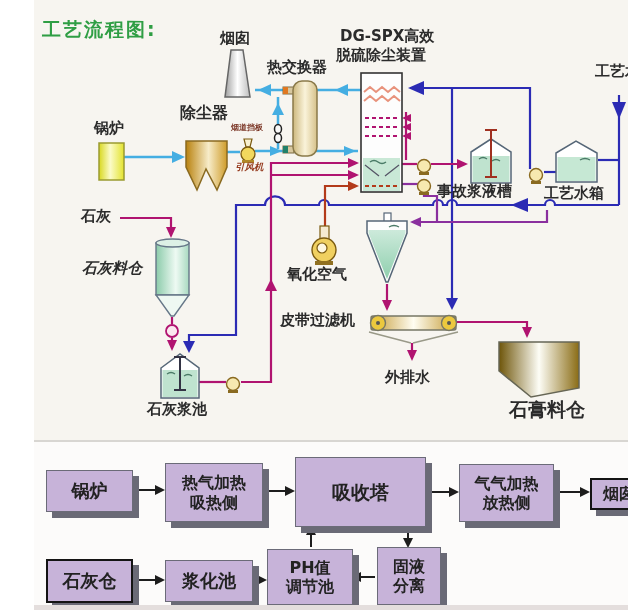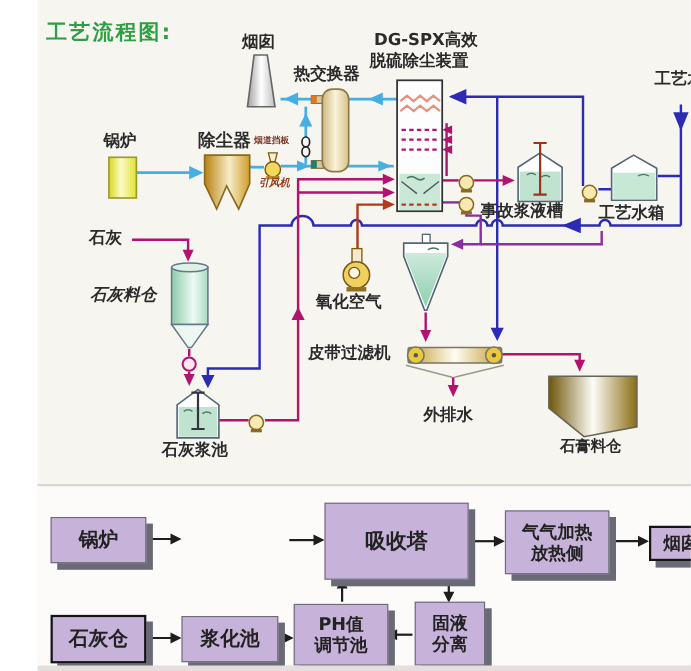--- a/index.html
+++ b/index.html
@@ -264,32 +264,32 @@
       <polygon points="465,342 545,342 545,388 497,397 465,371" fill="url(#gypG)" stroke="#665" stroke-width="1.5"></polygon>
     </svg>
 
     <div class="lbl green" style="left:8px;top:19px;font-size:19px;">工艺流程图:</div>
     <div class="lbl" style="left:186px;top:30px;font-size:15px;">烟囱</div>
     <div class="lbl" style="left:233px;top:59px;font-size:15px;">热交换器</div>
     <div class="lbl" style="left:306px;top:28px;font-size:15px;">DG-SPX高效</div>
     <div class="lbl" style="left:302px;top:47px;font-size:15px;">脱硫除尘装置</div>
     <div class="lbl" style="left:561px;top:63px;font-size:15px;">工艺水</div>
     <div class="lbl" style="left:60px;top:120px;font-size:15px;">锅炉</div>
-    <div class="lbl" style="left:146px;top:119px;font-size:16px;">除尘器</div>
+    <div class="lbl" style="left:146px;top:104px;font-size:16px;">除尘器</div>
     <div class="lbl tiny" style="left:197px;top:124px;font-size:8px;color:#7a3424;">烟道挡板</div>
     <div class="lbl tiny" style="left:201px;top:162px;font-size:9.5px;color:#963c20;font-style:italic;">引风机</div>
     <div class="lbl" style="left:403px;top:183px;font-size:15px;">事故浆液槽</div>
     <div class="lbl" style="left:510px;top:185px;font-size:15px;">工艺水箱</div>
     <div class="lbl" style="left:47px;top:208px;font-size:15px;">石灰</div>
     <div class="lbl" style="left:48px;top:260px;font-size:15px;font-style:italic;">石灰料仓</div>
     <div class="lbl" style="left:253px;top:266px;font-size:15px;">氧化空气</div>
     <div class="lbl" style="left:246px;top:312px;font-size:15px;">皮带过滤机</div>
     <div class="lbl" style="left:113px;top:401px;font-size:15px;">石灰浆池</div>
     <div class="lbl" style="left:351px;top:369px;font-size:15px;">外排水</div>
-    <div class="lbl" style="left:475px;top:399px;font-size:14px;">石膏料仓</div>
+    <div class="lbl" style="left:475px;top:399px;font-size:19px;">石膏料仓</div>
   </div>
 
   <div class="bottom-section">
     <svg width="628" height="170" viewBox="0 0 628 170">
       <g stroke="#1d1d1d" stroke-width="2" fill="none">
         <path d="M99,48 H126"></path>
         <path d="M229,49 H256"></path>
         <path d="M392,50 H420"></path>
         <path d="M520,50 H551"></path>
         <path d="M99,138 H126"></path>
@@ -307,20 +307,24 @@
         <polygon points="233,138 223,133 223,143"></polygon>
         <polygon points="277,83 272,93 282,93"></polygon>
         <polygon points="374,106 369,96 379,96"></polygon>
         <polygon points="317,135 327,130 327,140"></polygon>
       </g>
     </svg>
 
     <div class="fbox" style="left:12px;top:28px;width:85px;height:40px;font-size:18px;">
       <span class="l1">锅炉</span>
     </div>
+    <div class="fbox" style="left:131px;top:21px;width:96px;height:57px;font-size:16px;">
+      <span class="l1">热气加热</span>
+      <span class="l2">吸热侧</span>
+    </div>
     <div class="fbox" style="left:261px;top:15px;width:129px;height:68px;font-size:19px;">
       <span class="l1">吸收塔</span>
     </div>
     <div class="fbox" style="left:425px;top:22px;width:93px;height:56px;font-size:16px;">
       <span class="l1">气气加热</span>
       <span class="l2">放热侧</span>
     </div>
     <div class="fbox bold-border" style="left:556px;top:36px;width:54px;height:28px;font-size:16px;">
       <span class="l1">烟囱</span>
     </div>

